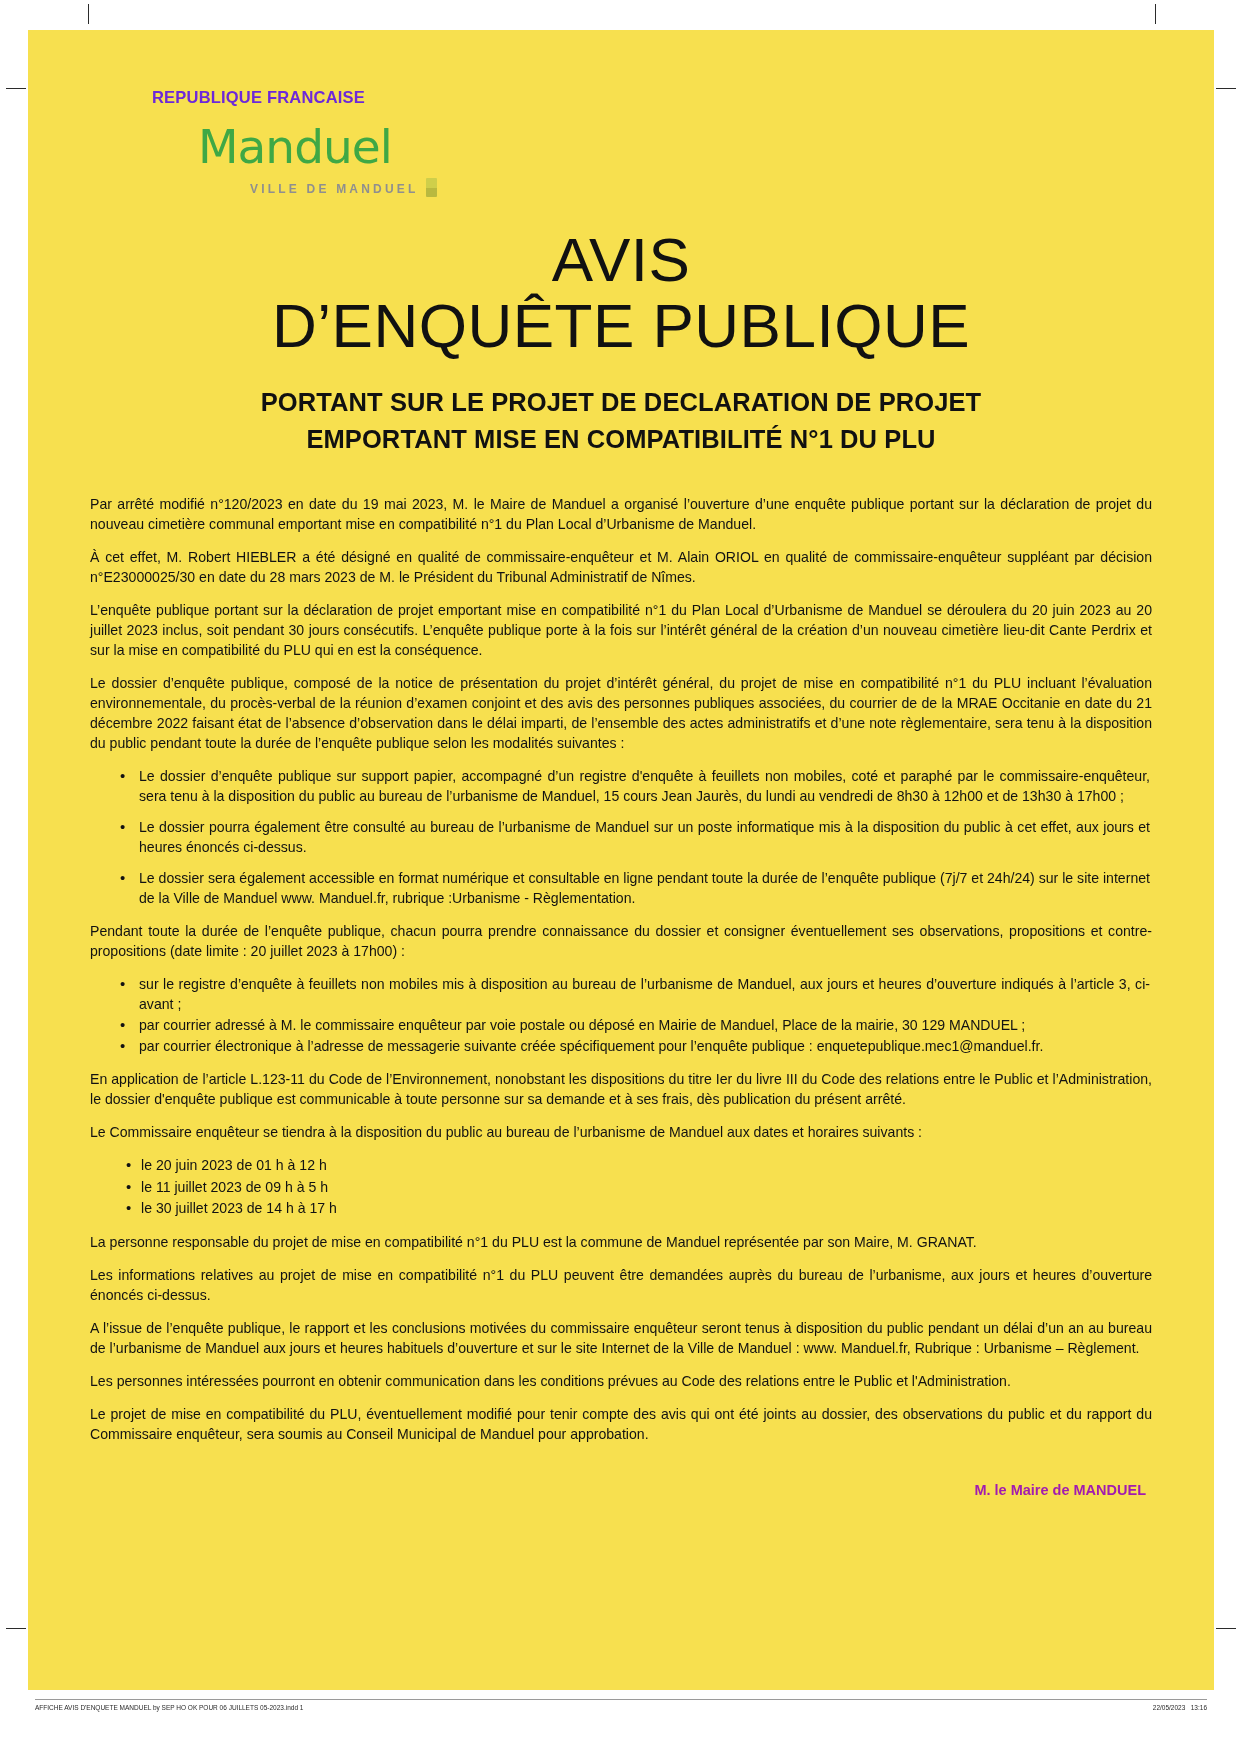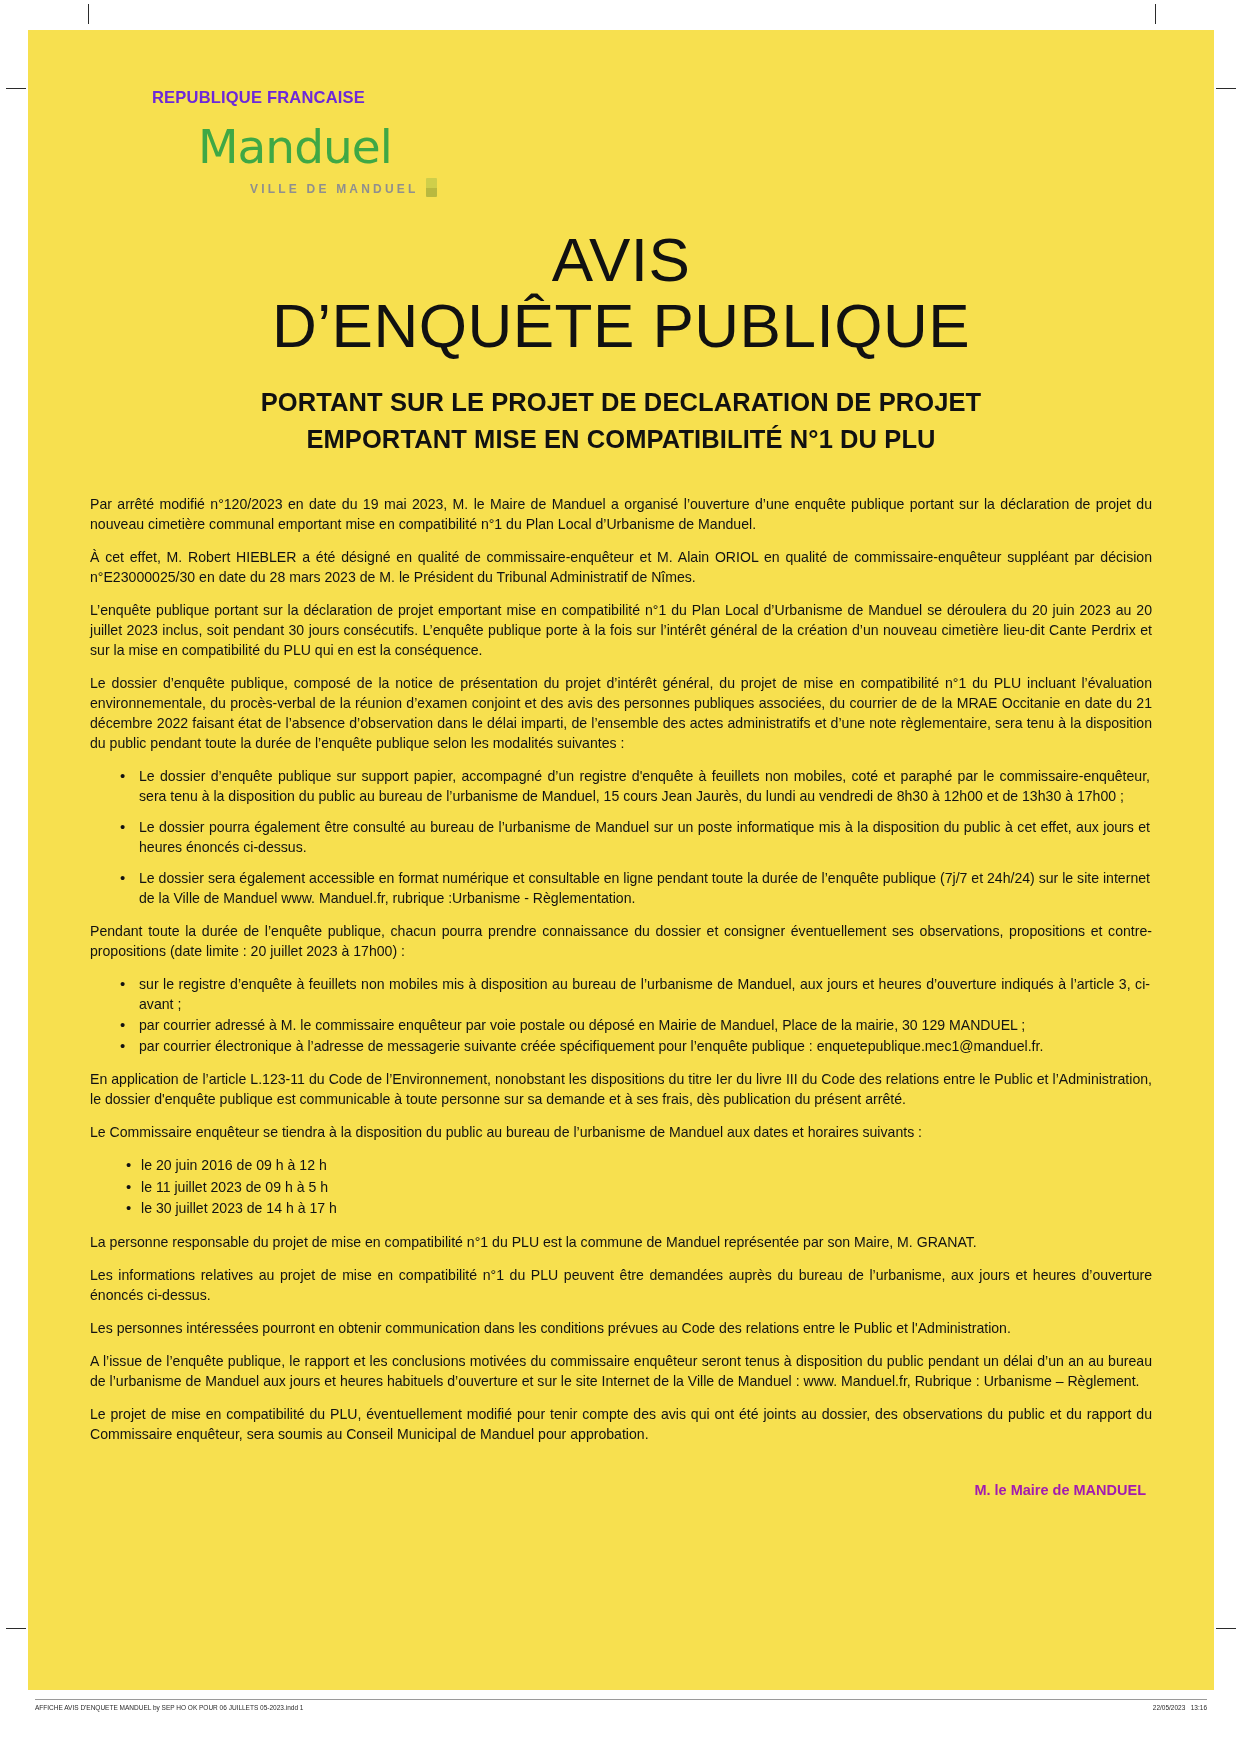--- a/index.html
+++ b/index.html
@@ -248,29 +248,29 @@
         <ul class="bullets tight">
           <li>sur le registre d’enquête à feuillets non mobiles mis à disposition au bureau de l’urbanisme de Manduel, aux jours et heures d’ouverture indiqués à l’article 3, ci-avant ;</li>
           <li>par courrier adressé à M. le commissaire enquêteur par voie postale ou déposé en Mairie de Manduel, Place de la mairie, 30 129 MANDUEL ;</li>
           <li>par courrier électronique à l’adresse de messagerie suivante créée spécifiquement pour l’enquête publique : enquetepublique.mec1@manduel.fr.</li>
         </ul>
 
         <p class="para">En application de l’article L.123-11 du Code de l’Environnement, nonobstant les dispositions du titre Ier du livre III du Code des relations entre le Public et l’Administration, le dossier d'enquête publique est communicable à toute personne sur sa demande et à ses frais, dès publication du présent arrêté.</p>
         <p class="para">Le Commissaire enquêteur se tiendra à la disposition du public au bureau de l’urbanisme de Manduel aux dates et horaires suivants :</p>
 
         <ul class="dates">
-          <li>le 20 juin 2016 de 09 h à 12 h</li>
+          <li>le 20 juin 2023 de 01 h à 12 h</li>
           <li>le 11 juillet 2023 de 09 h à 5 h</li>
           <li>le 30 juillet 2023 de 14 h à 17 h</li>
         </ul>
 
         <p class="para">La personne responsable du projet de mise en compatibilité n°1 du PLU est la commune de Manduel représentée par son Maire, M. GRANAT.</p>
         <p class="para">Les informations relatives au projet de mise en compatibilité n°1 du PLU peuvent être demandées auprès du bureau de l’urbanisme, aux jours et heures d’ouverture énoncés ci-dessus.</p>
+        <p class="para">A l’issue de l’enquête publique, le rapport et les conclusions motivées du commissaire enquêteur seront tenus à disposition du public pendant un délai d’un an au bureau de l’urbanisme de Manduel aux jours et heures habituels d’ouverture et sur le site Internet de la Ville de Manduel : www. Manduel.fr, Rubrique : Urbanisme – Règlement.</p>
         <p class="para">Les personnes intéressées pourront en obtenir communication dans les conditions prévues au Code des relations entre le Public et l'Administration.</p>
-        <p class="para">A l’issue de l’enquête publique, le rapport et les conclusions motivées du commissaire enquêteur seront tenus à disposition du public pendant un délai d’un an au bureau de l’urbanisme de Manduel aux jours et heures habituels d’ouverture et sur le site Internet de la Ville de Manduel : www. Manduel.fr, Rubrique : Urbanisme – Règlement.</p>
         <p class="para">Le projet de mise en compatibilité du PLU, éventuellement modifié pour tenir compte des avis qui ont été joints au dossier, des observations du public et du rapport du Commissaire enquêteur, sera soumis au Conseil Municipal de Manduel pour approbation.</p>
 
         <div class="signature">M. le Maire de MANDUEL</div>
       </div>
 
     </div>
   </div>
 
   <div class="footer-rule"></div>
   <div class="footer">

